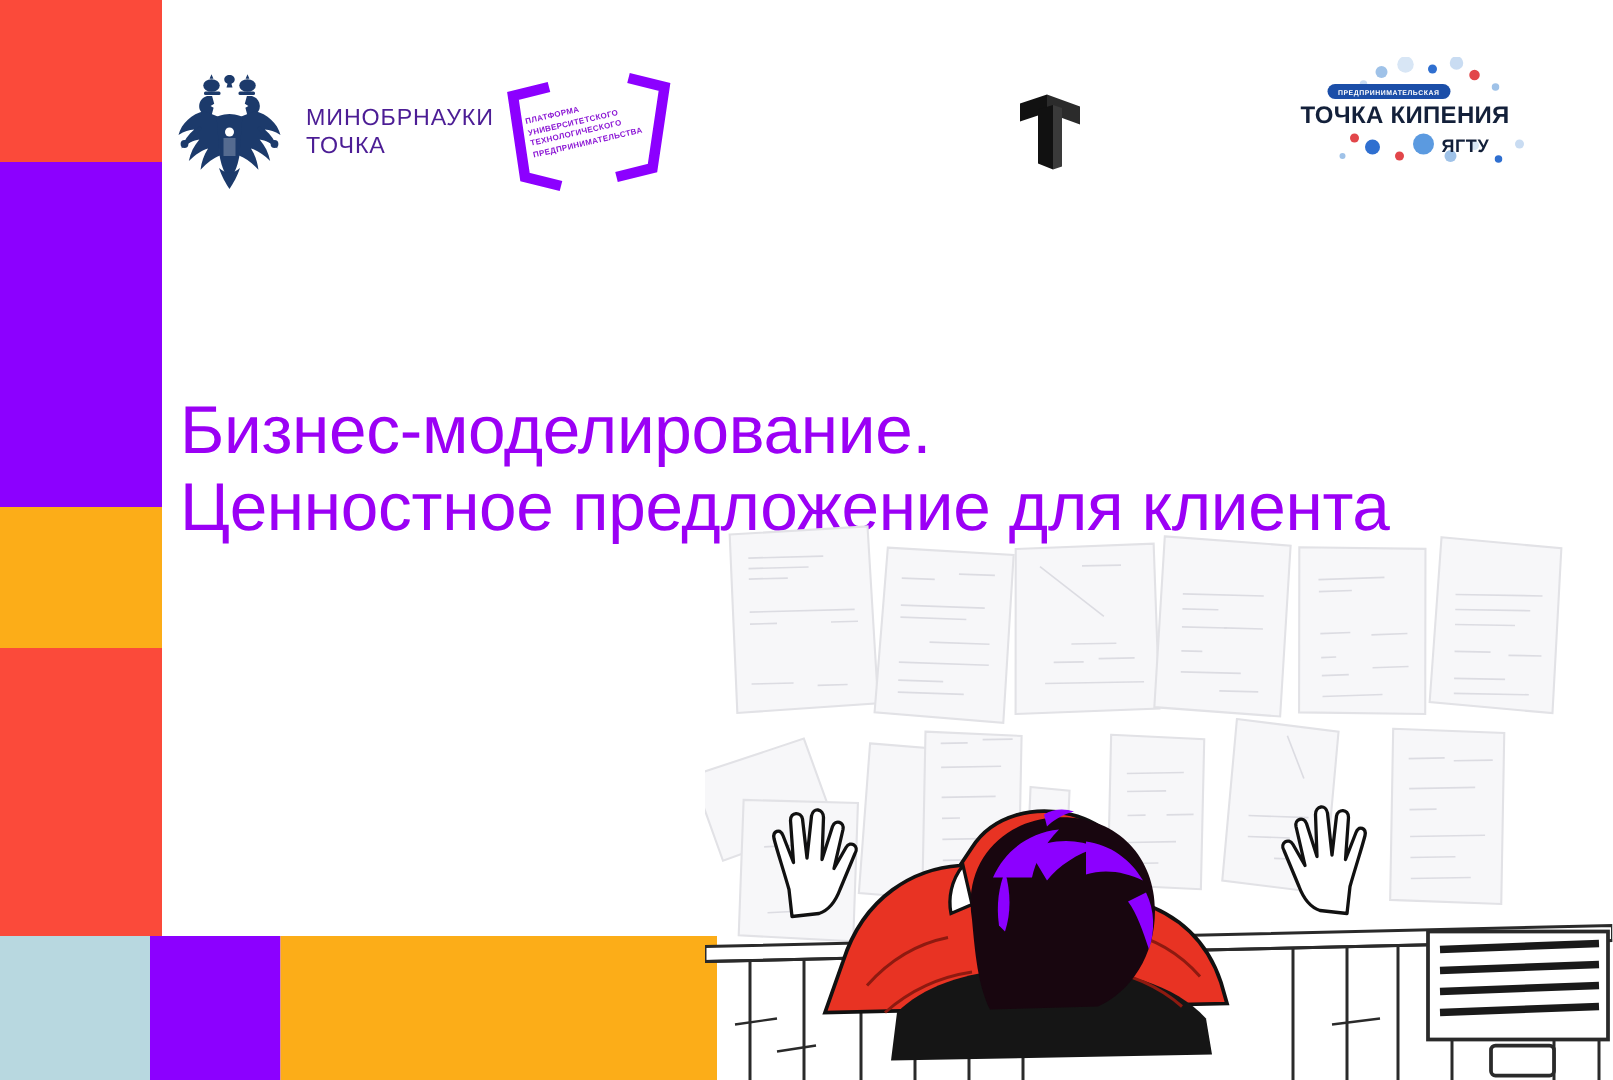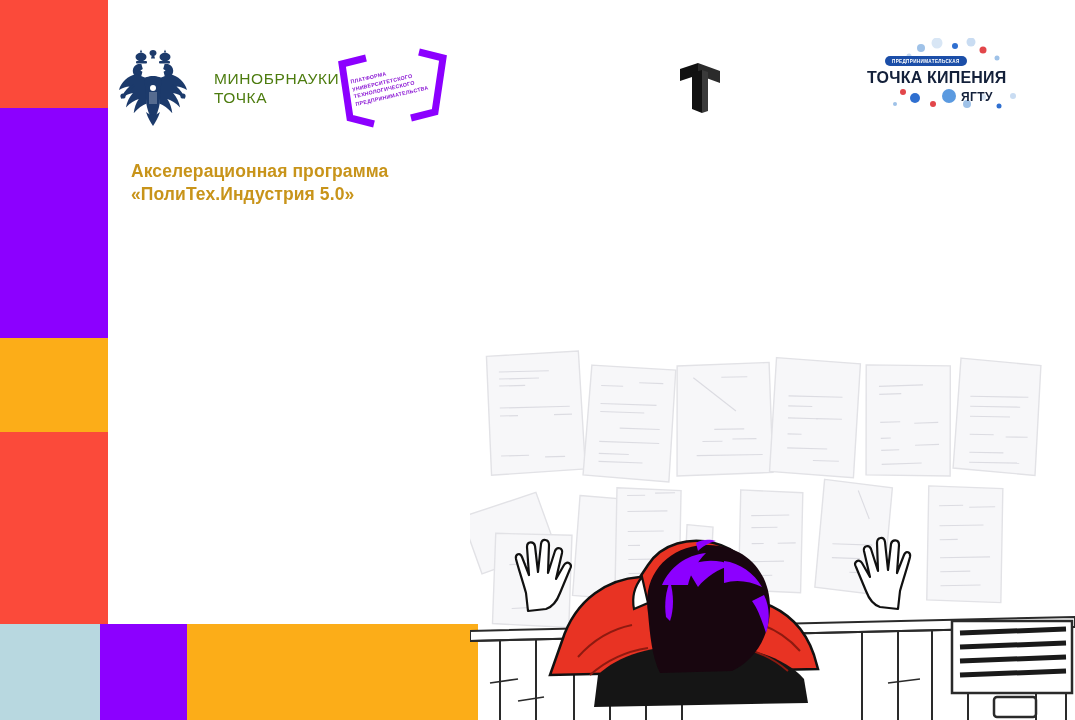--- a/index.html
+++ b/index.html
@@ -50,22 +50,22 @@
     left: 108px;
     width: 940px;
     height: 100px;
   }
   .logo { position: absolute; top: 0; height: 100px; }
 
   
   .logo-minobr { left: 8px; width: 215px; display: flex; align-items: center; }
   .eagle-wrap { width: 74px; height: 84px; flex: none; }
   .minobr-text {
-    margin-left: 24px;
-    color: #4d7c0f;
+    margin-left: 14px;
+    color: #4c1d95;
     font-size: 15.5px;
     font-weight: 500;
     letter-spacing: 0.6px;
     line-height: 1.25;
   }
 
   
   .logo-platform { left: 222px; width: 125px; }
   .bracket-svg { position: absolute; top: 6px; left: 0; }
   .platform-text {
@@ -292,23 +292,23 @@
           <circle cx="32" cy="66" r="2" fill="#9fc2e8"></circle>
         </svg>
         <div class="bp-badge">ПРЕДПРИНИМАТЕЛЬСКАЯ</div>
         <div class="bp-title">ТОЧКА КИПЕНИЯ</div>
         <div class="bp-sub">ЯГТУ</div>
       </div>
     </div>
 
   </div>
 
-  <div class="program-label">Акселерационная программа
-«ПолиТех.Индустрия 5.0»</div>
-
+
+  <div class="slide-title">Бизнес-моделирование.
+Ценностное предложение для клиента</div>
 
   <div class="illustration">
     <svg width="605" height="375" viewBox="0 0 605 375">
       <defs>
         <g id="paper-lines">
           <rect x="0" y="0" width="0" height="0"></rect>
         </g>
       </defs>
 
       <g stroke="#e2e2e6" fill="#f7f7f9" stroke-width="1.4">

